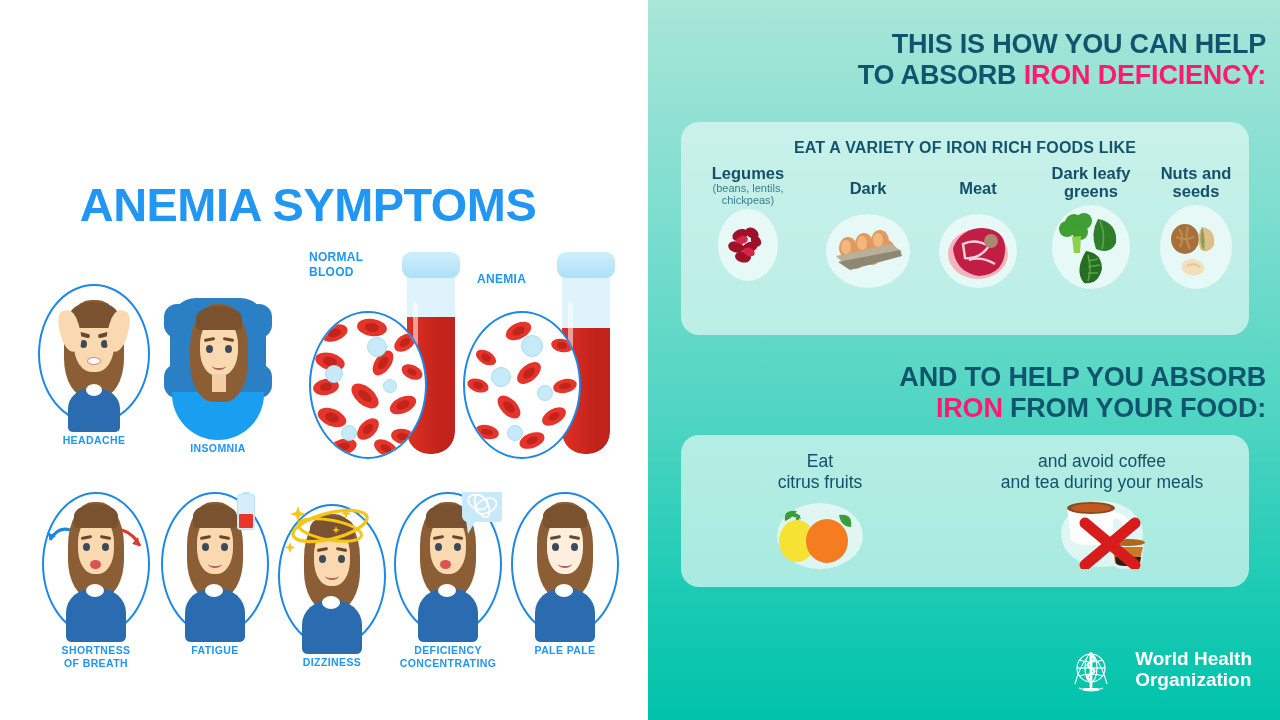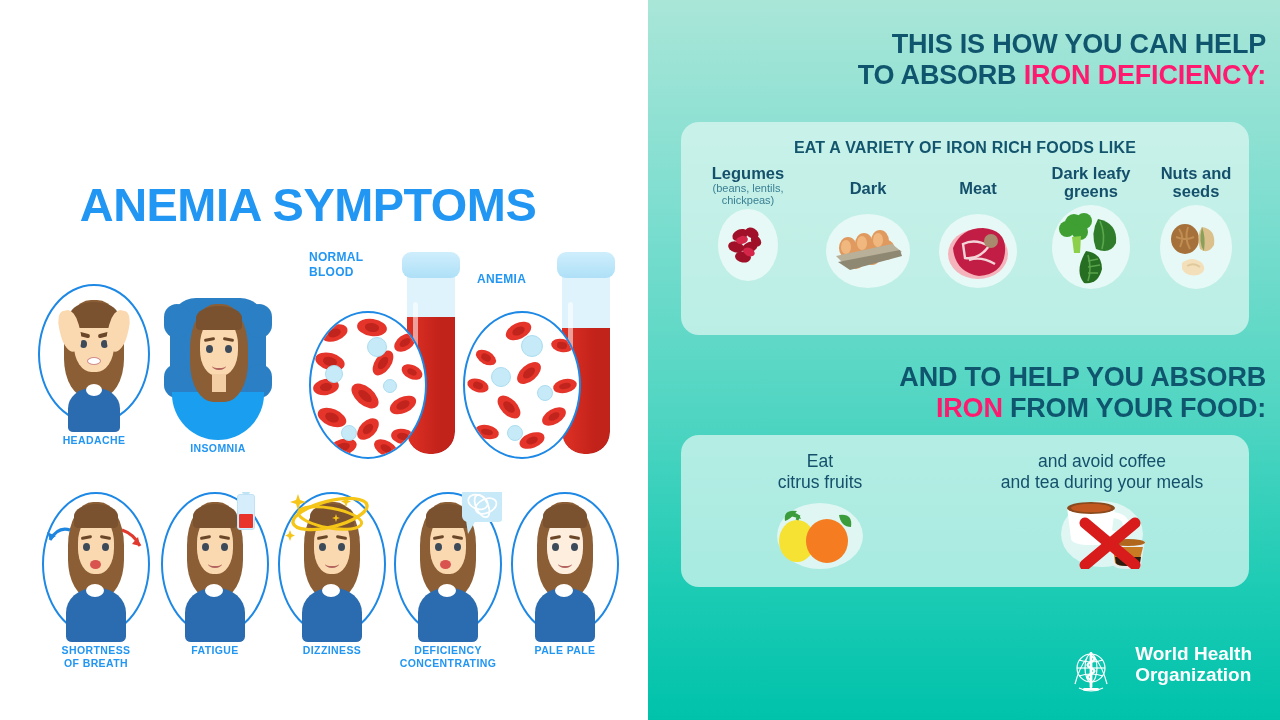--- a/index.html
+++ b/index.html
@@ -154,21 +154,21 @@
   .food-sub { font-size: 11px; color:#3a7f93; font-weight:normal; line-height:1.12; }
   .food-disc {
     margin: 6px auto 0;
     background: rgba(236,250,248,0.85);
     border-radius: 50%;
   }
   .absorb-col { position:absolute; text-align:center; }
   .absorb-text { font-size: 17.5px; color:#14506b; line-height:1.2; }
 
   
-  #who-logo { position:absolute; right:28px; bottom:24px; display:flex; gap:18px; }
+  #who-logo { position:absolute; right:28px; bottom:24px; display:flex; align-items:center; gap:18px; }
   #who-text { color:#ffffff; font-size:19px; font-weight:bold; line-height:1.08; }
 </style>
 </head>
 <body>
 
 <div id="page">
 
   <div id="left-panel">
 
 
@@ -321,21 +321,21 @@
           <path d="M80 38 Q92 42 98 54" stroke="#e03a2f" stroke-width="3" fill="none"></path>
           <polygon points="98,54 90,52 96,45" fill="#e03a2f"></polygon>
         </svg>
       </div>
       <div class="sym-label" style="left:-10px; top:152px;">
         <div>SHORTNESS</div>
         <div>OF BREATH</div>
       </div>
     </div>
 
-    <div class="symptom" style="left:272px; top:492px; width:120px; height:190px;">
+    <div class="symptom" style="left:272px; top:504px; width:120px; height:190px;">
       <div class="oval" style="left:6px; top:0; width:108px; height:144px;"></div>
       <div class="portrait" style="left:6px; top:0; width:108px; height:150px;">
         <span class="hair-back" style="left:26px; top:10px; width:56px; height:96px;"></span>
         <span class="face" style="left:36px; top:24px; width:36px; height:58px;"></span>
         <span class="hair-top" style="left:32px; top:12px; width:44px; height:24px;"></span>
         <span class="brow" style="left:39px; top:44px; width:11px; height:3px; transform:rotate(-12deg);"></span>
         <span class="brow" style="left:58px; top:44px; width:11px; height:3px; transform:rotate(12deg);"></span>
         <span class="eye" style="left:41px; top:51px; width:7px; height:8px;"></span>
         <span class="eye" style="left:60px; top:51px; width:7px; height:8px;"></span>
         <span class="mouth-sad" style="left:47px; top:68px;"></span>

